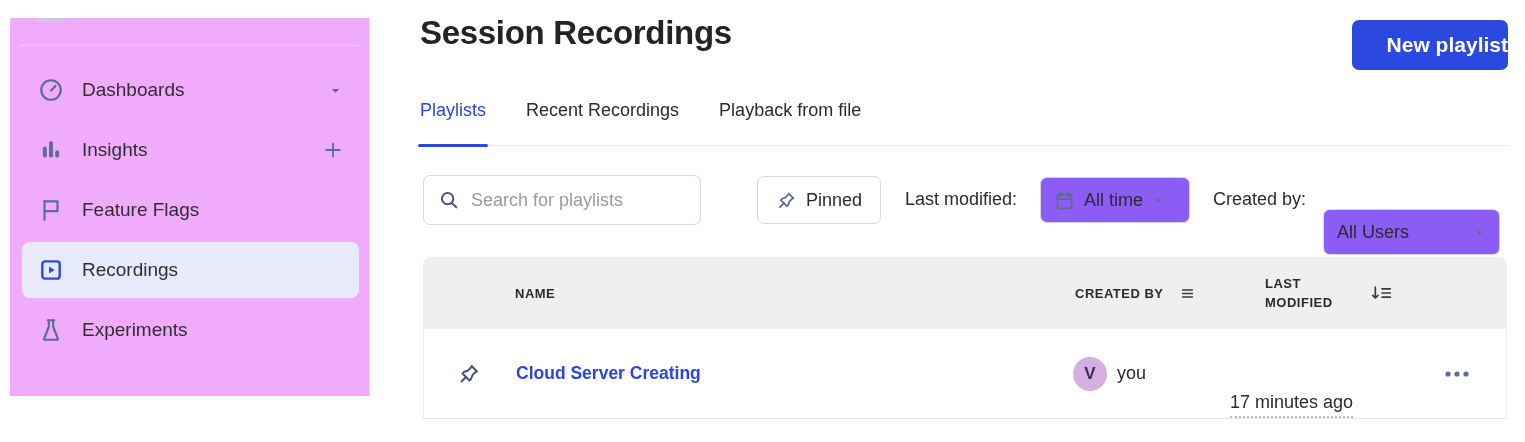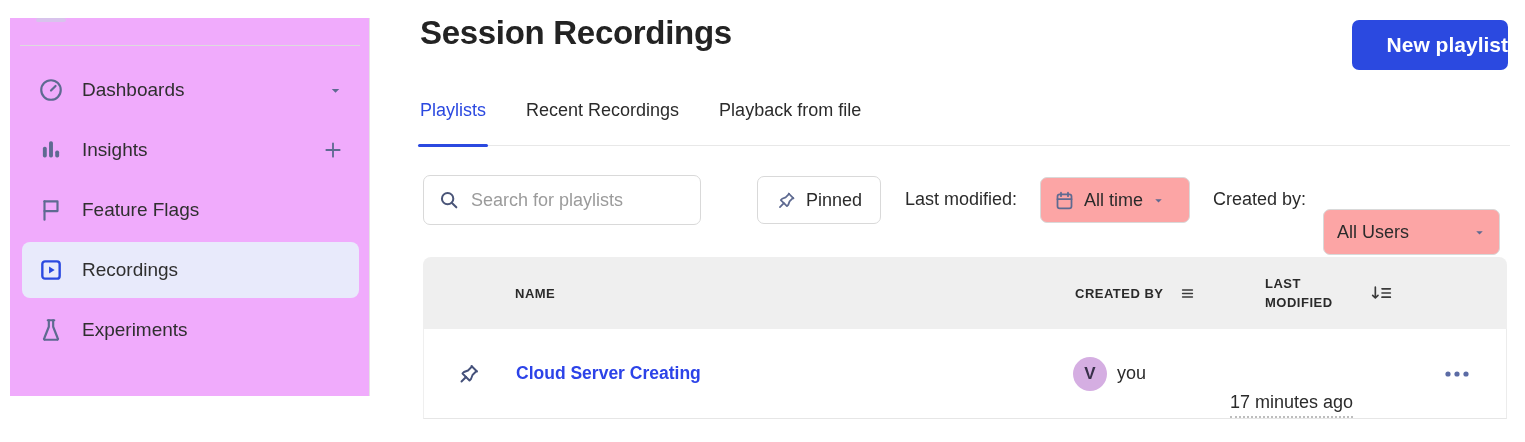--- a/index.html
+++ b/index.html
@@ -47,21 +47,21 @@
   .search-box input::placeholder { color:#9b9b9b; }
   .chip-btn { position:absolute; left:757px; top:176px; height:48px; padding:0 18px;
               border:1px solid #d9d9d9; border-radius:7px; background:#fff;
               display:flex; align-items:center; gap:9px; font-size:18px; color:#2b2b2b;
               cursor:pointer; font-family:inherit; }
   .chip-btn .pin { color:#5e6a91; }
   .filter-label { position:absolute; top:189px; font-size:18px; color:#2b2b2b; white-space:nowrap; }
   .lbl-lastmod { left:905px; }
   .lbl-createdby { left:1213px; }
   .dropdown { position:absolute; top:177px; height:46px; border:1px solid #d9d9d9;
-              border-radius:7px; background:#fca5a5; display:flex; align-items:center;
+              border-radius:7px; background:#8b5cf6; display:flex; align-items:center;
               padding:0 13px; gap:9px; font-size:18px; color:#2b2b2b; cursor:pointer; font-family:inherit; }
   .dd-alltime { left:1040px; width:150px; }
   .dd-allusers { left:1323px; width:177px; justify-content:space-between;margin-top:32px; }
   .dropdown .cal { color:#5e6a91; }
   .chev { color:#5e6a91; display:flex; align-items:center; }
 
   
   .table { position:absolute; left:423px; top:257px; width:1084px; }
   .thead { position:relative; height:72px; background:#efefef; border-radius:8px 8px 0 0; }
   .th { position:absolute; top:0; height:100%; display:flex; align-items:center;

